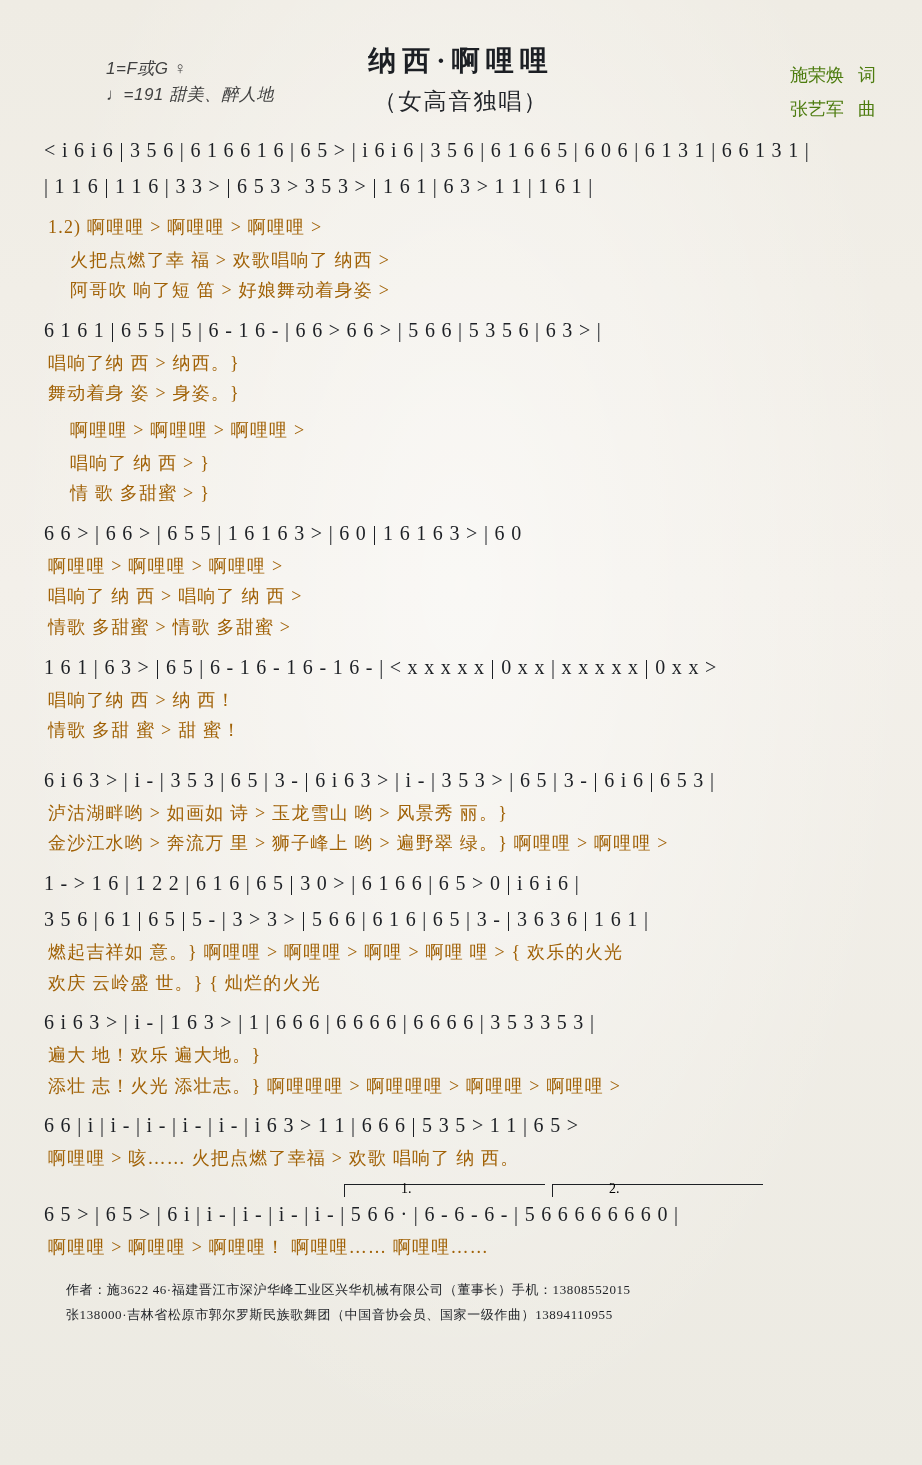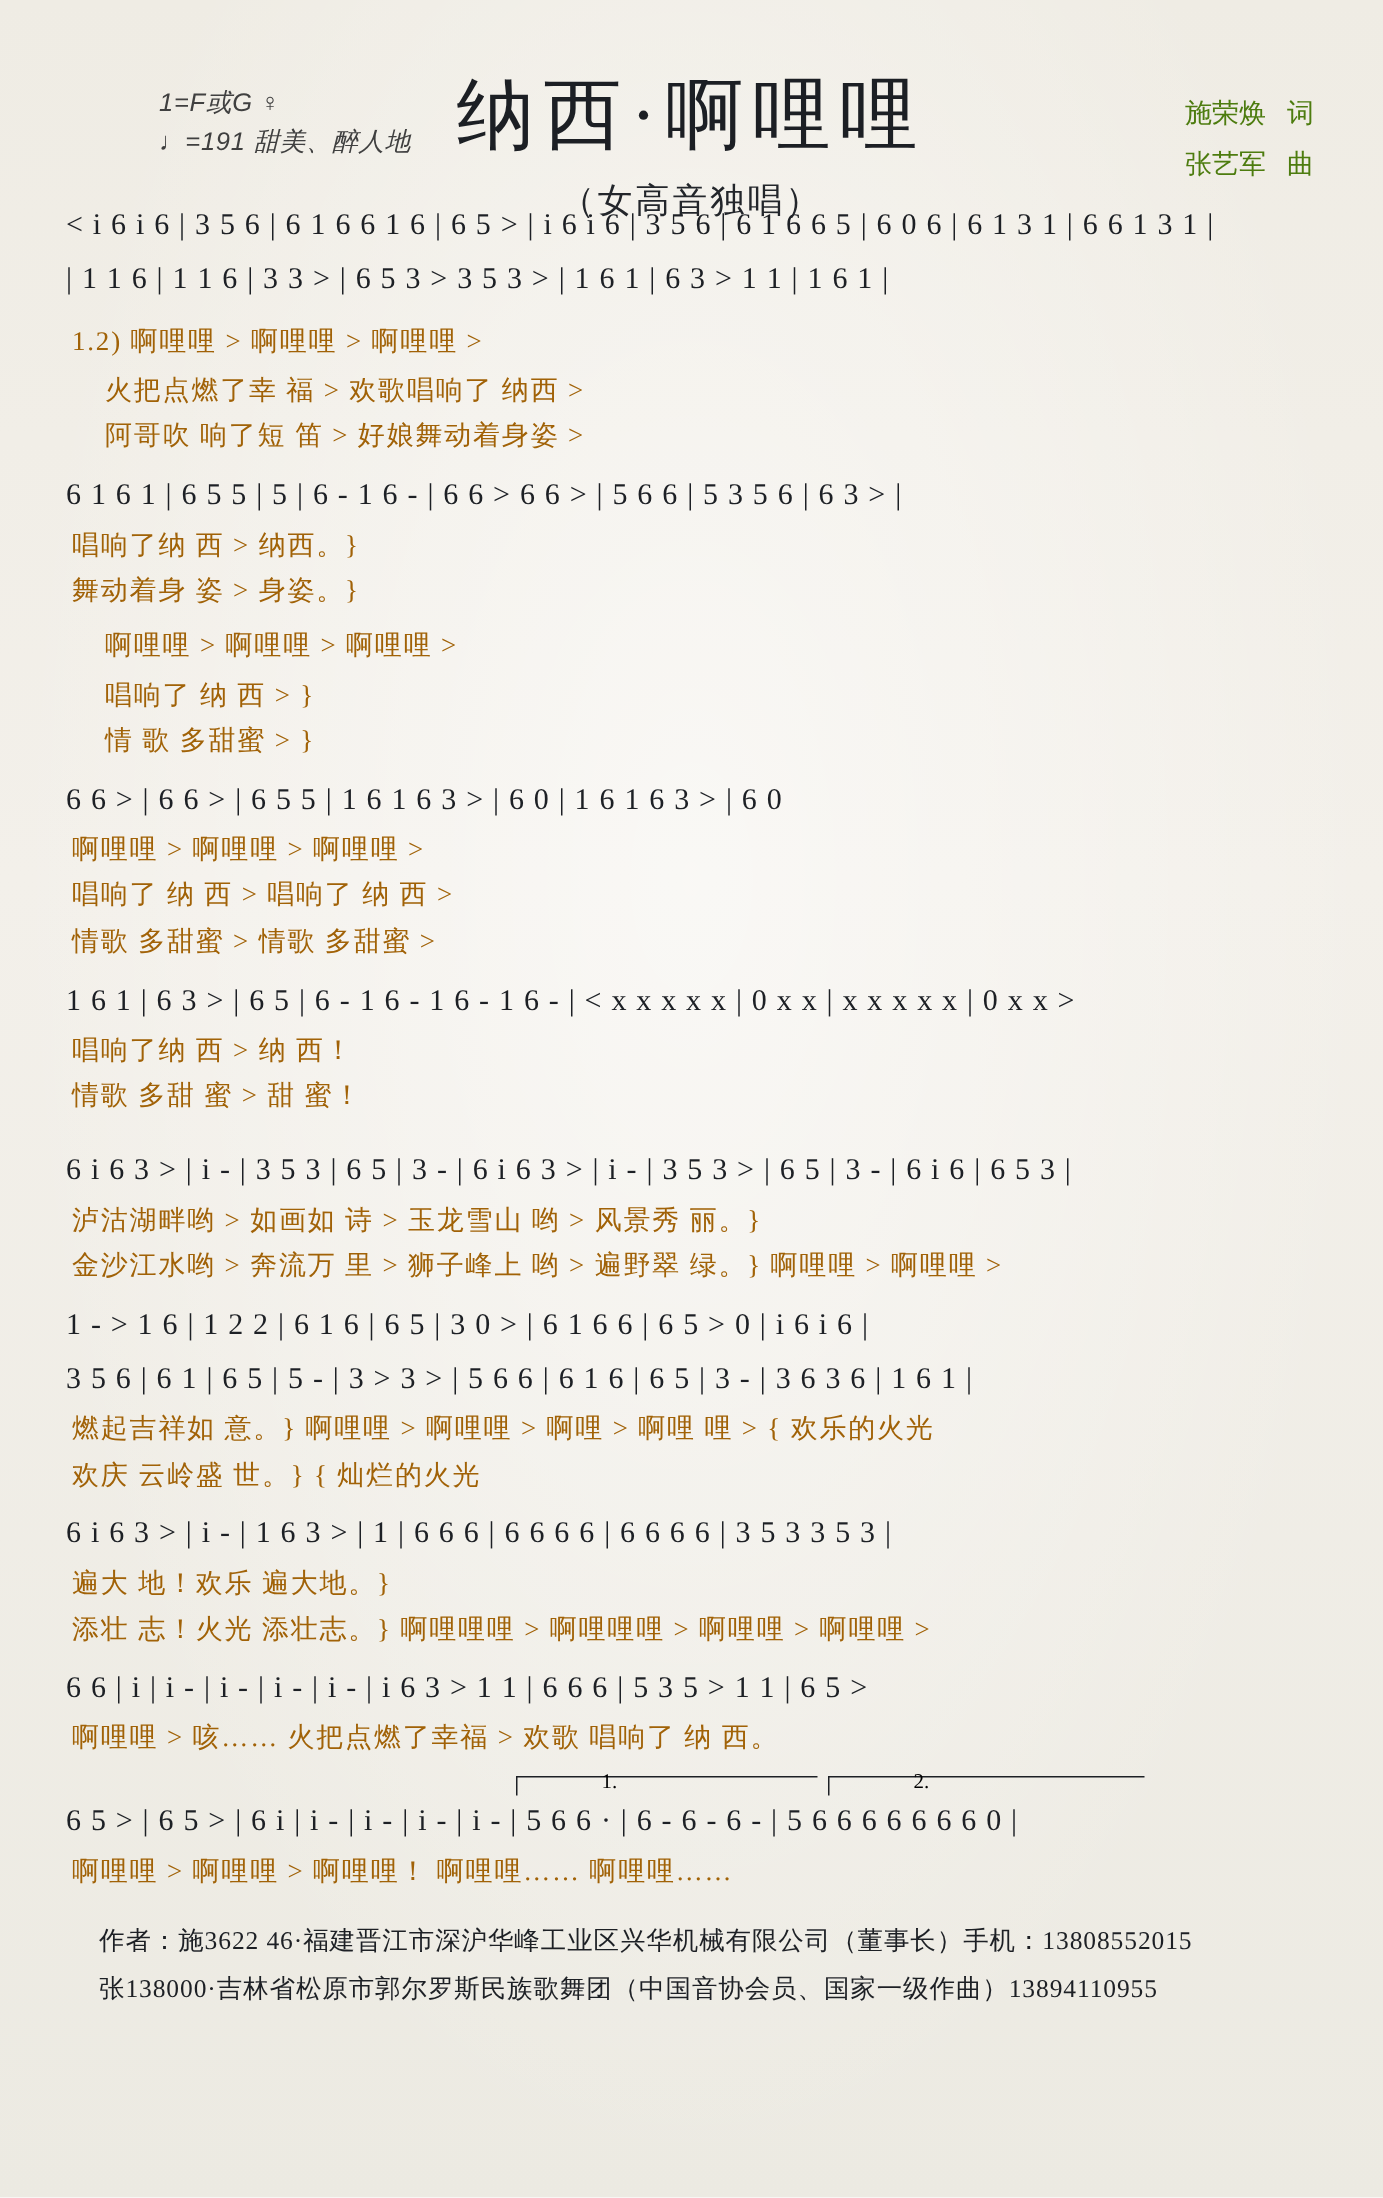--- a/index.html
+++ b/index.html
@@ -55,22 +55,22 @@
     white-space: nowrap;
   }
   .title-block {
     position: absolute;
     left: 0;
     right: 0;
     top: 8px;
     text-align: center;
   }
   .title {
-    font-size: 52px;
-    font-weight: normal;
+    font-size: 28px;
+    font-weight: bold;
     letter-spacing: 6px;
     color: #1c1f24;
     font-family: "Liberation Serif", serif;
   }
   .subtitle {
     margin-top: 6px;
     font-size: 23px;
     letter-spacing: 2px;
     color: #23262b;
   }
@@ -113,21 +113,21 @@
     padding-left: 4px;
   }
   .lyricline.indent { padding-left: 26px; }
   .lyricblock { margin: 2px 0 6px 0; }
   .row-gap { height: 8px; }
 
   
   .footer {
     margin-top: 10px;
     padding: 6px 10px 0 26px;
-    font-size: 17px;
+    font-size: 13px;
     line-height: 1.85;
     color: #1d2025;
     letter-spacing: 0.6px;
     white-space: nowrap;
   }
   .footer div { overflow: hidden; }
 </style>
 </head>
 <body>
 

